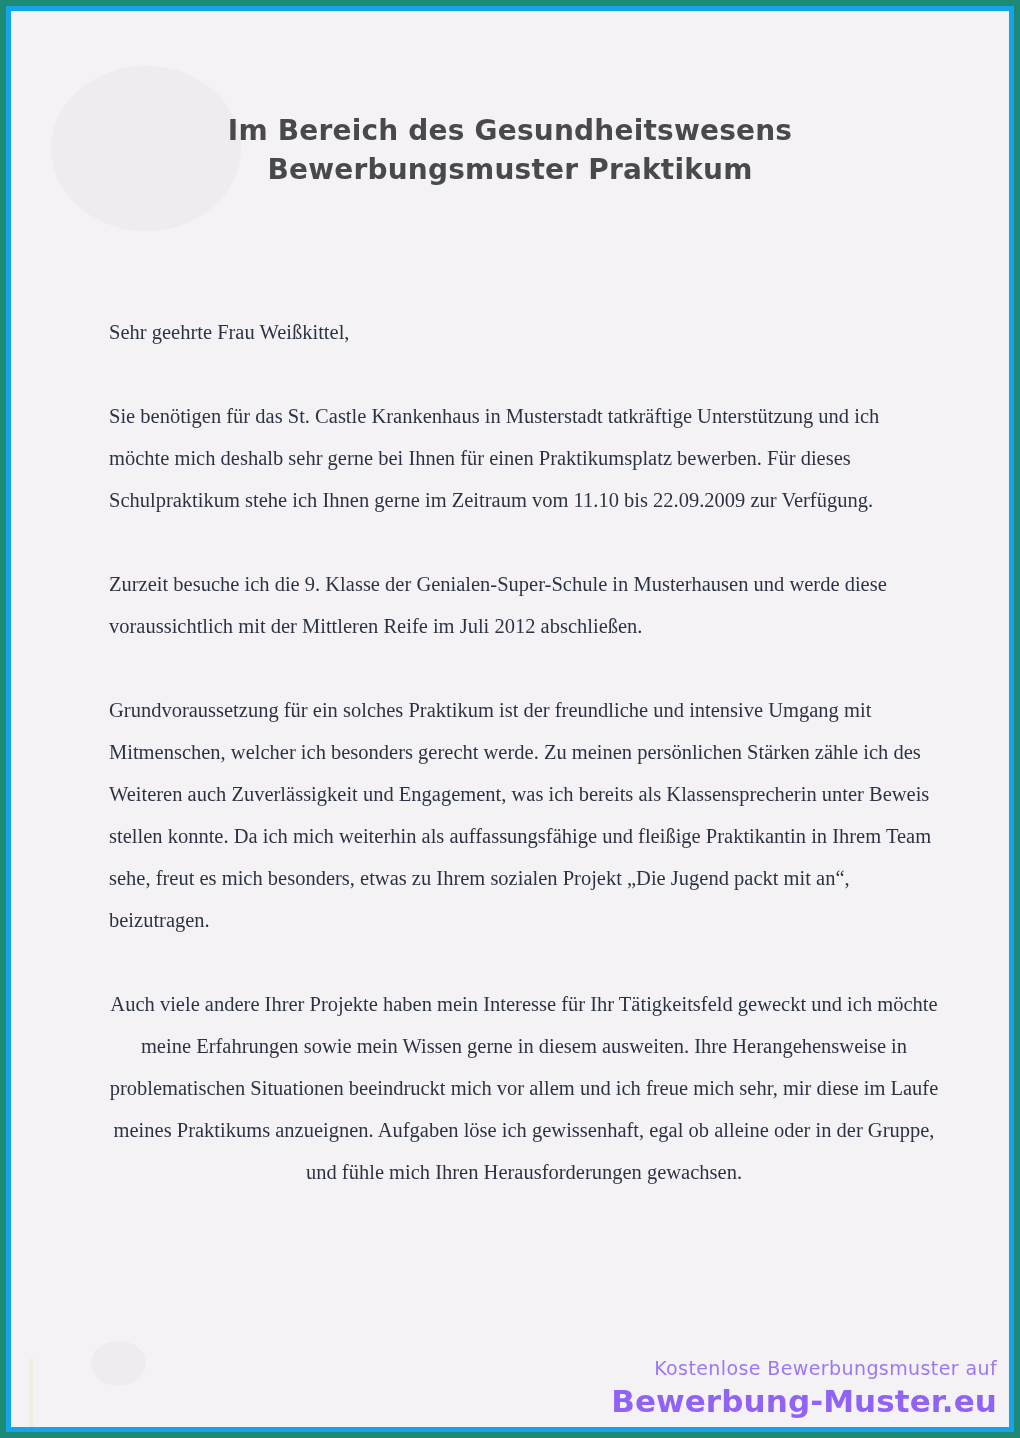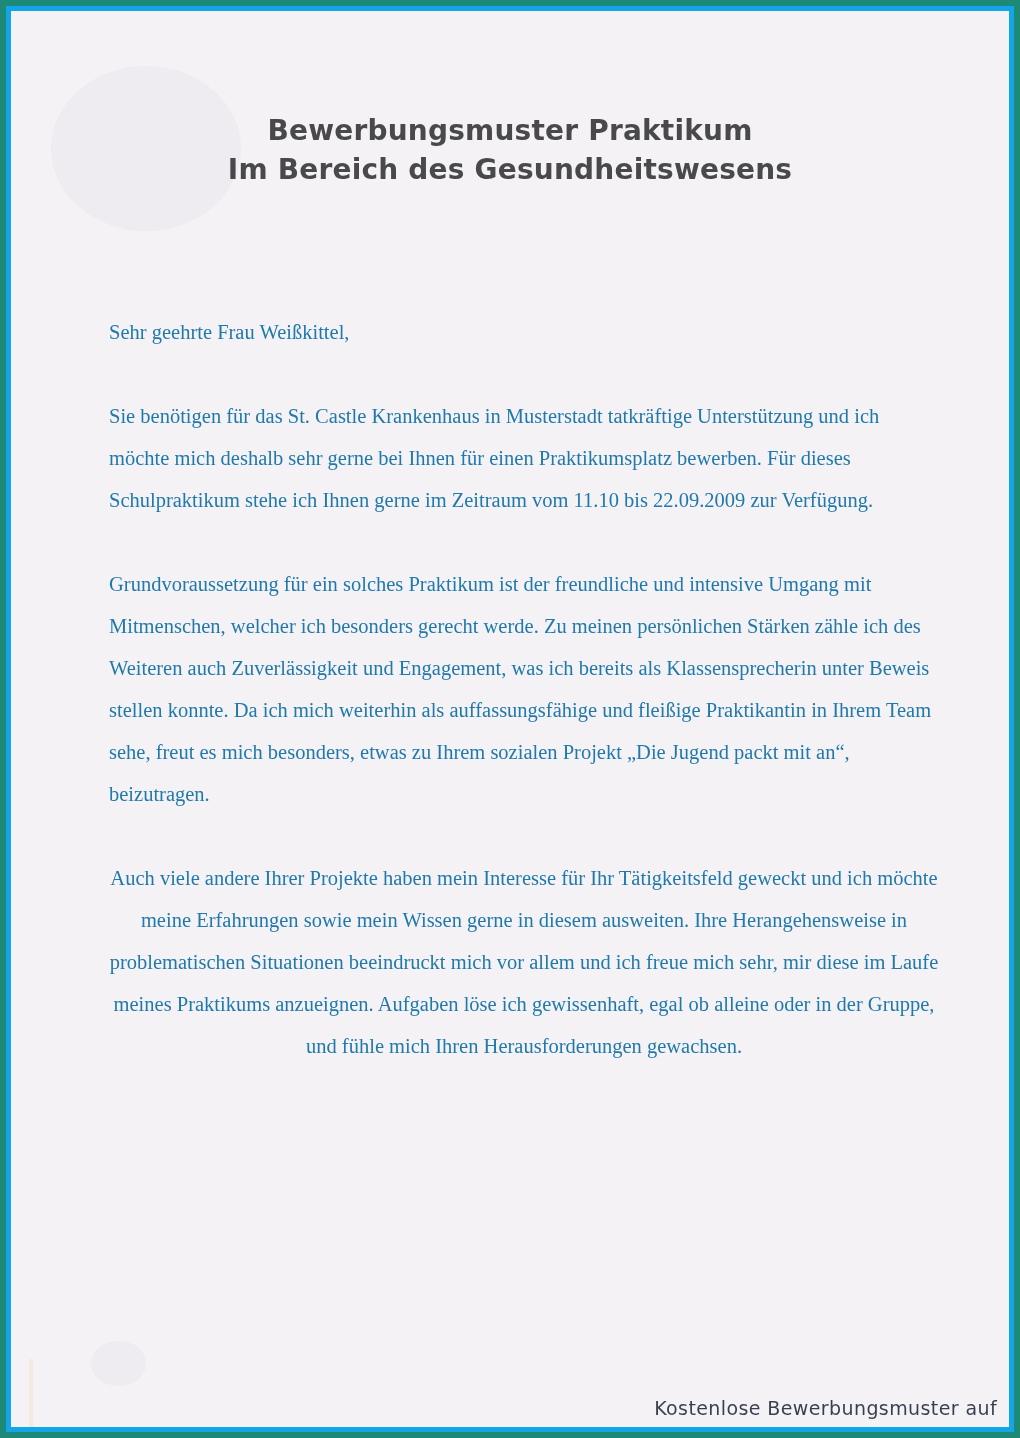--- a/index.html
+++ b/index.html
@@ -78,38 +78,38 @@
 
   
   #letter-body {
     position: absolute;
     left: 98px;
     top: 300px;
     width: 830px;
     font-family: "Liberation Serif", serif;
     font-size: 20.5px;
     line-height: 42px;
-    color: #0369a1;
+    color: #0f172a;
     opacity: .88;
   }
   #letter-body .letter-paragraph {
     margin: 0 0 42px 0;
     text-align: left;
   }
   #letter-body .letter-paragraph:last-child { margin-bottom: 0; text-align: center; }
   #salutation { margin-bottom: 42px; }
 
   
   #footer-branding {
     position: absolute;
     right: 12px;
     bottom: 6px;
     text-align: right;
     font-family: "DejaVu Sans", sans-serif;
-    color: #0f172a;
+    color: #8b5cf6;
   }
   #footer-tagline {
     display: block;
     font-size: 19px;
     line-height: 26px;
     letter-spacing: .4px;
     opacity: .82;
   }
   #footer-sitename {
     display: block;
@@ -125,30 +125,32 @@
 
 <div id="document-frame">
   <div id="frame-inner-blue">
     <div id="page-sheet">
 
       <div class="scan-blotch" id="scan-blotch-topleft"></div>
       <div class="scan-blotch" id="scan-blotch-bottom"></div>
       <div id="scan-edge-left"></div>
 
       <div id="letter-heading">
+        <span class="heading-line">Im Bereich des Gesundheitswesens</span>
         <span class="heading-line">Bewerbungsmuster Praktikum</span>
-        <span class="heading-line">Im Bereich des Gesundheitswesens</span>
       </div>
 
       <div id="letter-body">
         <p class="letter-paragraph" id="salutation">Sehr geehrte Frau Weißkittel,</p>
         <p class="letter-paragraph">Sie benötigen für das St. Castle Krankenhaus in Musterstadt tatkräftige Unterstützung und ich möchte mich deshalb sehr gerne bei Ihnen für einen Praktikumsplatz bewerben. Für dieses Schulpraktikum stehe ich Ihnen gerne im Zeitraum vom 11.10 bis 22.09.2009 zur Verfügung.</p>
+        <p class="letter-paragraph">Zurzeit besuche ich die 9. Klasse der Genialen-Super-Schule in Musterhausen und werde diese voraussichtlich mit der Mittleren Reife im Juli 2012 abschließen.</p>
         <p class="letter-paragraph">Grundvoraussetzung für ein solches Praktikum ist der freundliche und intensive Umgang mit Mitmenschen, welcher ich besonders gerecht werde. Zu meinen persönlichen Stärken zähle ich des Weiteren auch Zuverlässigkeit und Engagement, was ich bereits als Klassensprecherin unter Beweis stellen konnte. Da ich mich weiterhin als auffassungsfähige und fleißige Praktikantin in Ihrem Team sehe, freut es mich besonders, etwas zu Ihrem sozialen Projekt „Die Jugend packt mit an“, beizutragen.</p>
         <p class="letter-paragraph">Auch viele andere Ihrer Projekte haben mein Interesse für Ihr Tätigkeitsfeld geweckt und ich möchte meine Erfahrungen sowie mein Wissen gerne in diesem ausweiten. Ihre Herangehensweise in problematischen Situationen beeindruckt mich vor allem und ich freue mich sehr, mir diese im Laufe meines Praktikums anzueignen. Aufgaben löse ich gewissenhaft, egal ob alleine oder in der Gruppe, und fühle mich Ihren Herausforderungen gewachsen.</p>
       </div>
 
       <div id="footer-branding">
         <span id="footer-tagline">Kostenlose Bewerbungsmuster auf</span>
+        <span id="footer-sitename">Bewerbung-Muster.eu</span>
       </div>
 
     </div>
   </div>
 </div>
 
 </body></html>

